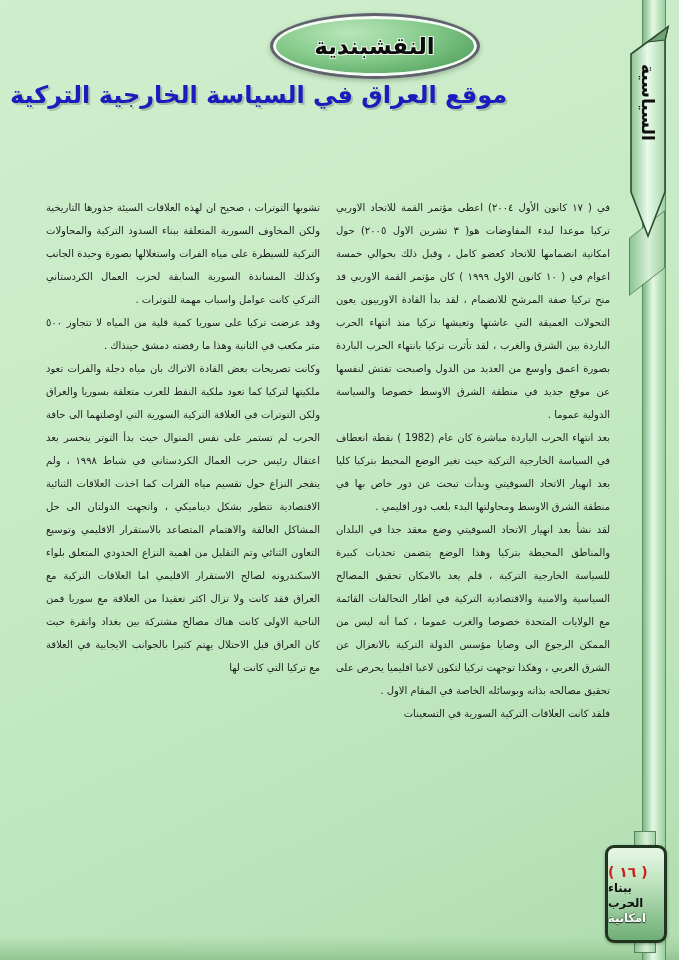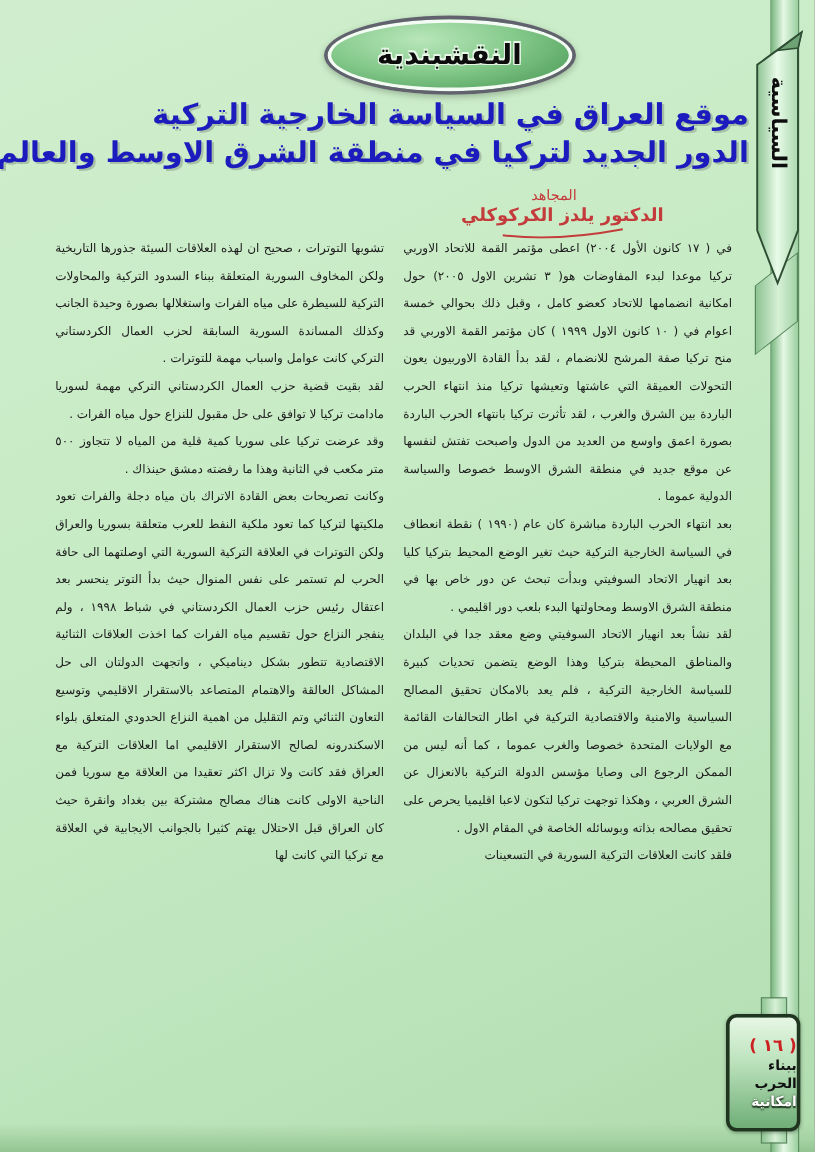--- a/index.html
+++ b/index.html
@@ -21,21 +21,21 @@
     border:3px solid #62626f;
     box-shadow:inset 0 0 0 3px #f4fbf4, 0 2px 5px rgba(60,80,60,.35);
     display:flex; align-items:center; justify-content:center; z-index:3;
   }
   .masthead span {
     font-size:23px; font-weight:bold; color:#0c0c0c; direction:rtl;
     text-shadow:1px 1px 0 #e8f6e8, -1px -1px 0 #e8f6e8, 1px -1px 0 #e8f6e8, -1px 1px 0 #e8f6e8;
   }
   
   .title-block {
-    position:absolute; top:79px; left:10px; width:614px; text-align:right;
+    position:absolute; top:79px; left:10px; width:614px; text-align:left;
     direction:rtl; z-index:2;
   }
   .title-line {
     color:#1b1bbe; font-weight:bold; font-size:24px; line-height:32px;
     text-shadow:2px 2px 0 rgba(125,140,125,.45);
     white-space:nowrap;
   }
   
   .author-block {
     position:absolute; top:156px; right:126px; text-align:center;
@@ -69,21 +69,21 @@
   .bookmark-svg { position:absolute; top:24px; right:5px; z-index:3; }
   .section-label {
     position:absolute; top:64px; right:21px; z-index:4;
     writing-mode:vertical-rl; direction:rtl;
     font-size:17px; font-weight:bold; color:#0e0e0e; letter-spacing:2px;
   }
   .issue-badge {
     position:absolute; top:845px; right:12px; width:56px; height:92px; z-index:4;
     background:linear-gradient(180deg,#e6f7e5 0%,#bce2bc 40%,#6fae77 100%);
     border:3px solid #20351f; border-radius:9px;
-    display:flex; flex-direction:column; align-items:flex-start; justify-content:center;
+    display:flex; flex-direction:column; align-items:flex-end; justify-content:center;
     text-align:center; direction:rtl;
     box-shadow:0 1px 3px rgba(30,50,30,.4);
   }
   .issue-number { color:#cc2020; font-weight:bold; font-size:14px; line-height:18px; }
   .issue-line { font-size:11.5px; font-weight:bold; line-height:15px; color:#101010; }
   .issue-line.last { color:#ffffff; text-shadow:0 0 2px #20351f, 0 1px 1px #20351f; }
   .badge-tab {
     position:absolute; right:23px; width:20px; height:16px; z-index:3;
     background:linear-gradient(to right,#8ec493,#d6f0d6 55%,#a3d3a6);
     border:1px solid #57855c;
@@ -97,41 +97,32 @@
 <div class="page">
 
   <div class="bottom-band"></div>
 
   <div class="masthead">
     <span>النقشبندية</span>
   </div>
 
   <div class="title-block">
     <div class="title-line">موقع العراق في السياسة الخارجية التركية</div>
-    <div class="title-line">الدور الجديد لتركيا في منطقة الشرق الاوسط والعالم</div>
   </div>
 
-  <div class="author-block">
-    <div class="author-honorific">المجاهد</div>
-    <div class="author-name">الدكتور يلدز الكركوكلي</div>
-    <svg class="author-flourish" width="104" height="10" viewBox="0 0 104 10">
-      <path d="M2,7 C34,11 70,8 102,2" stroke="#c43b3b" stroke-width="1.6" fill="none"></path>
-    </svg>
-  </div>
 
   <div class="columns">
     <div class="col">
       <p>في ( ١٧ كانون الأول ٢٠٠٤) اعطى مؤتمر القمة للاتحاد الاوربي تركيا موعدا لبدء المفاوضات هو( ٣ تشرين الاول ٢٠٠٥) حول امكانية انضمامها للاتحاد كعضو كامل ، وقبل ذلك بحوالي خمسة اعوام في ( ١٠ كانون الاول ١٩٩٩ ) كان مؤتمر القمة الاوربي قد منح تركيا صفة المرشح للانضمام ، لقد بدأ القادة الاوربيون يعون التحولات العميقة التي عاشتها وتعيشها تركيا منذ انتهاء الحرب الباردة بين الشرق والغرب ، لقد تأثرت تركيا بانتهاء الحرب الباردة بصورة اعمق واوسع من العديد من الدول واصبحت تفتش لنفسها عن موقع جديد في منطقة الشرق الاوسط خصوصا والسياسة الدولية عموما .</p>
-      <p>بعد انتهاء الحرب الباردة مباشرة كان عام (١٩٩٠ ) نقطة انعطاف في السياسة الخارجية التركية حيث تغير الوضع المحيط بتركيا كليا بعد انهيار الاتحاد السوفيتي وبدأت تبحث عن دور خاص بها في منطقة الشرق الاوسط ومحاولتها البدء بلعب دور اقليمي .</p>
+      <p>بعد انتهاء الحرب الباردة مباشرة كان عام (1982 ) نقطة انعطاف في السياسة الخارجية التركية حيث تغير الوضع المحيط بتركيا كليا بعد انهيار الاتحاد السوفيتي وبدأت تبحث عن دور خاص بها في منطقة الشرق الاوسط ومحاولتها البدء بلعب دور اقليمي .</p>
       <p>لقد نشأ بعد انهيار الاتحاد السوفيتي وضع معقد جدا في البلدان والمناطق المحيطة بتركيا وهذا الوضع يتضمن تحديات كبيرة للسياسة الخارجية التركية ، فلم يعد بالامكان تحقيق المصالح السياسية والامنية والاقتصادية التركية في اطار التحالفات القائمة مع الولايات المتحدة خصوصا والغرب عموما ، كما أنه ليس من الممكن الرجوع الى وصايا مؤسس الدولة التركية بالانعزال عن الشرق العربي ، وهكذا توجهت تركيا لتكون لاعبا اقليميا يحرص على تحقيق مصالحه بذاته وبوسائله الخاصة في المقام الاول .</p>
       <p>فلقد كانت العلاقات التركية السورية في التسعينات</p>
     </div>
     <div class="col">
       <p>تشوبها التوترات ، صحيح ان لهذه العلاقات السيئة جذورها التاريخية ولكن المخاوف السورية المتعلقة ببناء السدود التركية والمحاولات التركية للسيطرة على مياه الفرات واستغلالها بصورة وحيدة الجانب وكذلك المساندة السورية السابقة لحزب العمال الكردستاني التركي كانت عوامل واسباب مهمة للتوترات .</p>
-      <p>لقد بقيت قضية حزب العمال الكردستاني التركي مهمة لسوريا مادامت تركيا لا توافق على حل مقبول للنزاع حول مياه الفرات .</p>
       <p>وقد عرضت تركيا على سوريا كمية قلية من المياه لا تتجاوز ٥٠٠ متر مكعب في الثانية وهذا ما رفضته دمشق حينذاك .</p>
       <p>وكانت تصريحات بعض القادة الاتراك بان مياه دجلة والفرات تعود ملكيتها لتركيا كما تعود ملكية النفط للعرب متعلقة بسوريا والعراق ولكن التوترات في العلاقة التركية السورية التي اوصلتهما الى حافة الحرب لم تستمر على نفس المنوال حيث بدأ التوتر ينحسر بعد اعتقال رئيس حزب العمال الكردستاني في شباط ١٩٩٨ ، ولم ينفجر النزاع حول تقسيم مياه الفرات كما اخذت العلاقات الثنائية الاقتصادية تتطور بشكل ديناميكي ، واتجهت الدولتان الى حل المشاكل العالقة والاهتمام المتصاعد بالاستقرار الاقليمي وتوسيع التعاون الثنائي وتم التقليل من اهمية النزاع الحدودي المتعلق بلواء الاسكندرونه لصالح الاستقرار الاقليمي اما العلاقات التركية مع العراق فقد كانت ولا تزال اكثر تعقيدا من العلاقة مع سوريا فمن الناحية الاولى كانت هناك مصالح مشتركة بين بغداد وانقرة حيث كان العراق قبل الاحتلال يهتم كثيرا بالجوانب الايجابية في العلاقة مع تركيا التي كانت لها</p>
     </div>
   </div>
 
   <div class="ribbon-strip"></div>
   <div class="ribbon-connector"></div>
 
   <svg class="bookmark-svg" width="56" height="230" viewBox="0 0 56 230">
     <defs>

